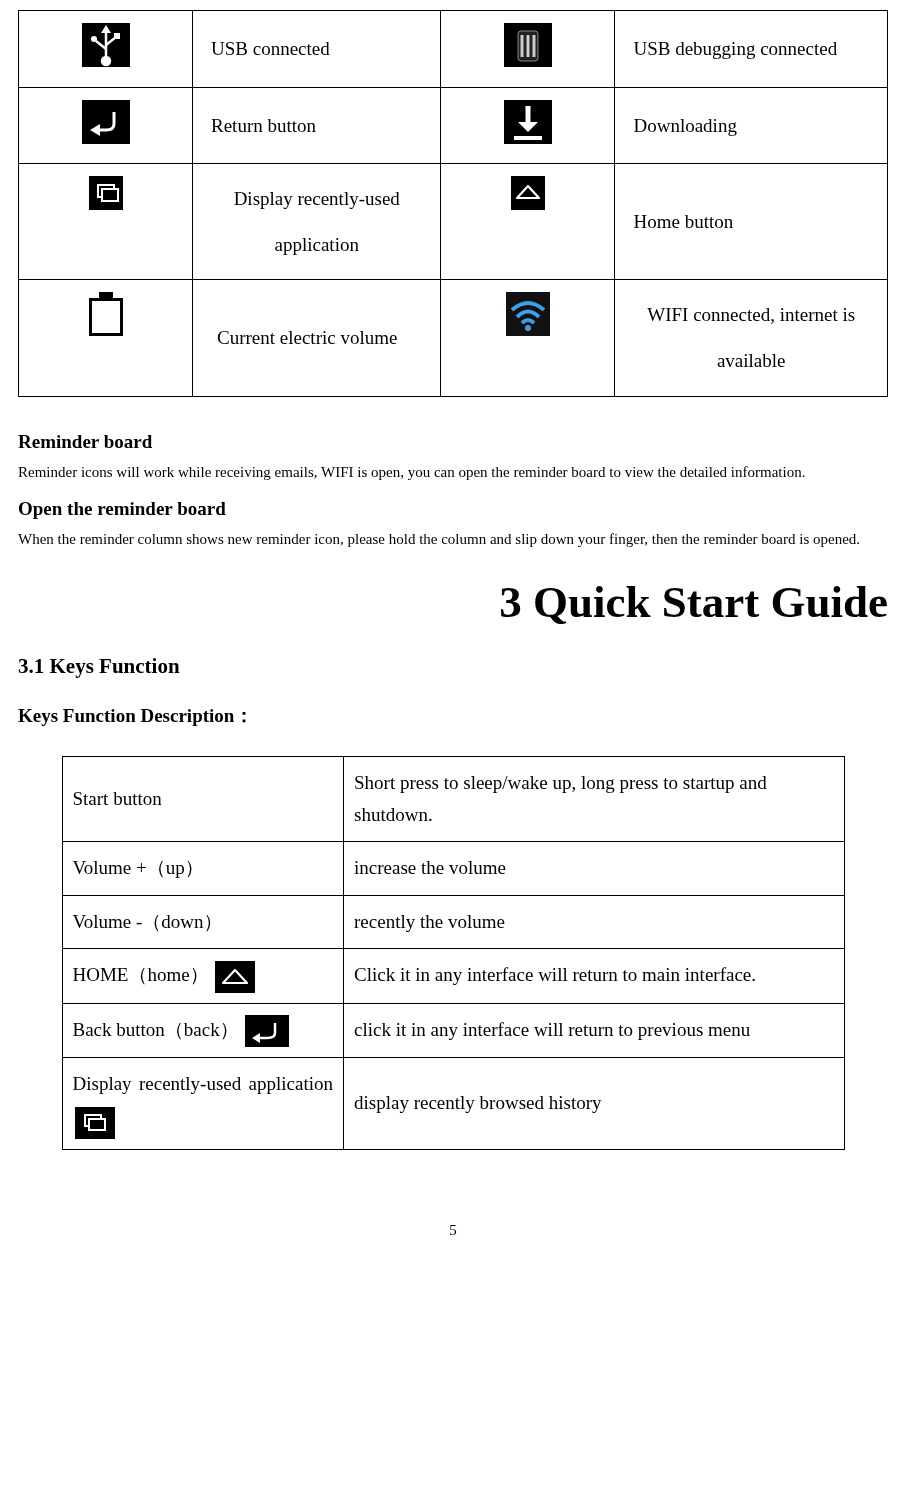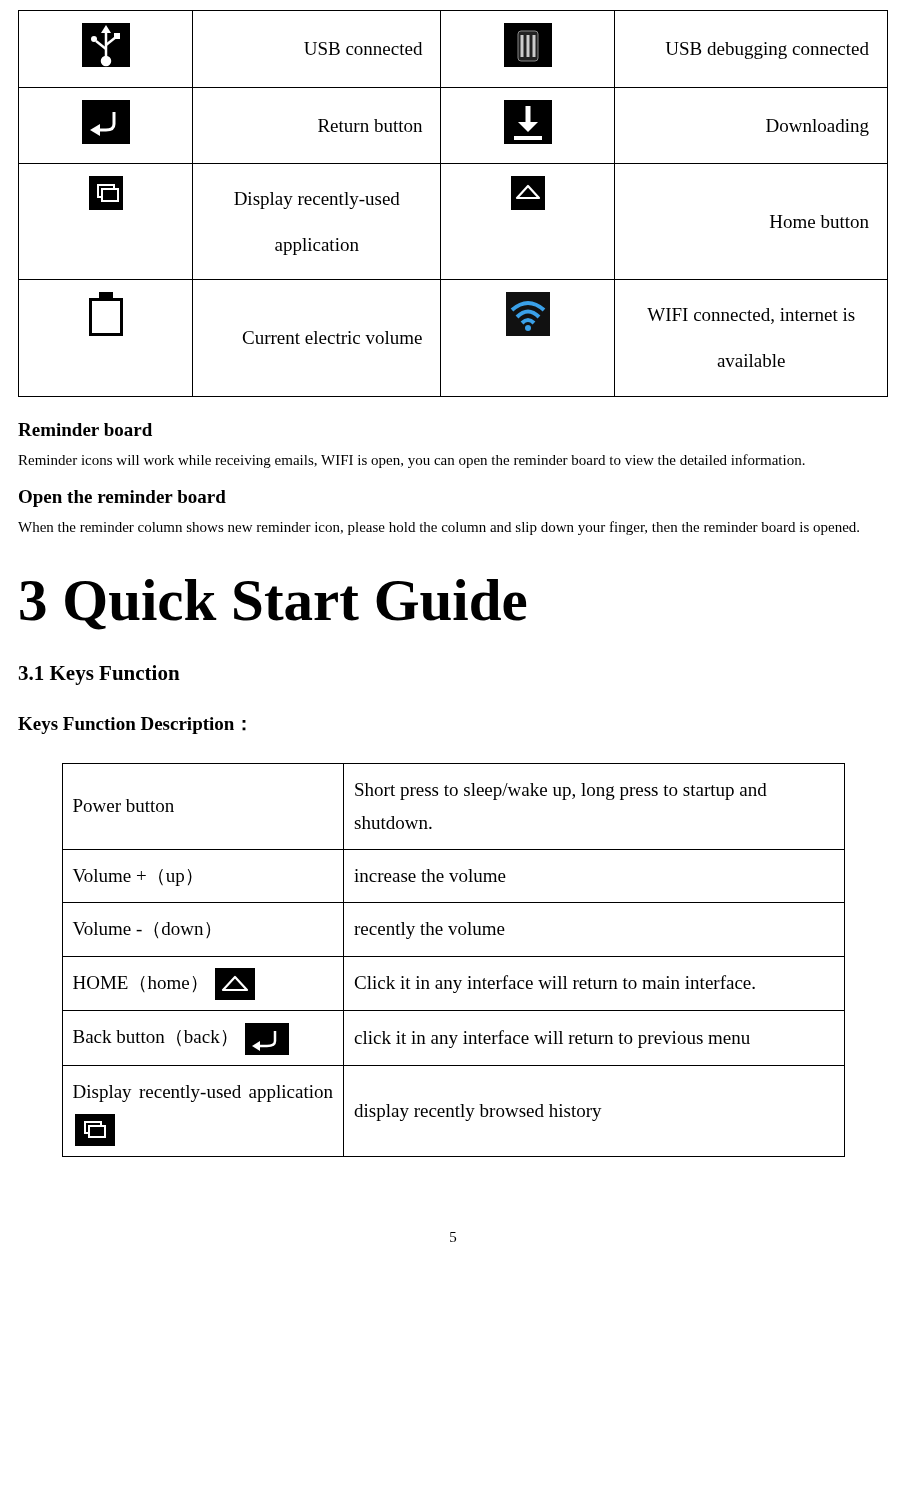--- a/index.html
+++ b/index.html
@@ -22,21 +22,21 @@
       vertical-align: middle;
     }
     .icon-table td.icon-cell {
       width: 165px;
       text-align: center;
       padding: 12px 4px;
       vertical-align: top;
     }
     .icon-table td.desc-cell {
       padding: 12px 18px;
-      text-align: right;
+      text-align: left;
       line-height: 2.4;
     }
     .icon-table td.desc-cell.centered {
       text-align: center;
     }
     .icon-box {
       display: inline-block;
       background: #000;
       position: relative;
     }
@@ -54,31 +54,31 @@
       position: absolute; top: 0; left: 50%; transform: translateX(-50%);
       width: 14px; height: 6px; background: #000;
     }
     .battery-icon .body {
       position: absolute; top: 6px; left: 0; width: 34px; height: 38px;
       border: 3px solid #000; box-sizing: border-box; background: #fff;
     }
     h2.reminder-h {
       font-size: 19px;
       font-weight: bold;
-      margin: 20px 0 6px;
+      margin: 32px 0 6px;
     }
     p.body-p {
       font-size: 15px;
       margin: 6px 0 12px;
       line-height: 1.5;
     }
     h1.chapter {
-      font-size: 59px;
-      font-weight: bold;
-      text-align: left;
+      font-size: 45px;
+      font-weight: bold;
+      text-align: right;
       margin: 20px 0 18px;
     }
     h2.section {
       font-size: 21px;
       font-weight: bold;
       margin: 18px 0 22px;
     }
     h3.subhead {
       font-size: 19px;
       font-weight: bold;
@@ -184,21 +184,21 @@
     </td>
     <td class="desc-cell">Home button</td>
   </tr>
   <tr>
     <td class="icon-cell">
       <span class="battery-icon">
         <span class="cap"></span>
         <span class="body"></span>
       </span>
     </td>
-    <td class="desc-cell" style="padding-left:12px;">Current electric volume</td>
+    <td class="desc-cell" style="padding-left:24px;">Current electric volume</td>
     <td class="icon-cell">
       <span class="icon-box wifi">
         <svg width="44" height="44" viewBox="0 0 44 44">
           <path d="M6 18 Q22 4 38 18" stroke="#3aa0e8" stroke-width="4" fill="none"></path>
           <path d="M11 25 Q22 14 33 25" stroke="#3aa0e8" stroke-width="4" fill="none"></path>
           <path d="M16 31 Q22 25 28 31" stroke="#3aa0e8" stroke-width="4" fill="none"></path>
           <circle cx="22" cy="36" r="3" fill="#3aa0e8"></circle>
         </svg>
       </span>
     </td>
@@ -212,21 +212,21 @@
 <h2 class="reminder-h" style="margin-top:6px;">Open the reminder board</h2>
 <p class="body-p">When the reminder column shows new reminder icon, please hold the column and slip down your finger, then the reminder board is opened.</p>
 
 <h1 class="chapter">3 Quick Start Guide</h1>
 <h2 class="section">3.1 Keys Function</h2>
 <h3 class="subhead">Keys Function Description：</h3>
 
 <table class="keys-table">
   <tbody>
       <tr>
-    <td class="key-col">Power button</td>
+    <td class="key-col">Start button</td>
     <td class="val-col">Short press to sleep/wake up, long press to startup and shutdown.</td>
   </tr>
   <tr>
     <td class="key-col">Volume +（up）</td>
     <td class="val-col">increase the volume</td>
   </tr>
   <tr>
     <td class="key-col">Volume -（down）</td>
     <td class="val-col">recently the volume</td>
   </tr>

